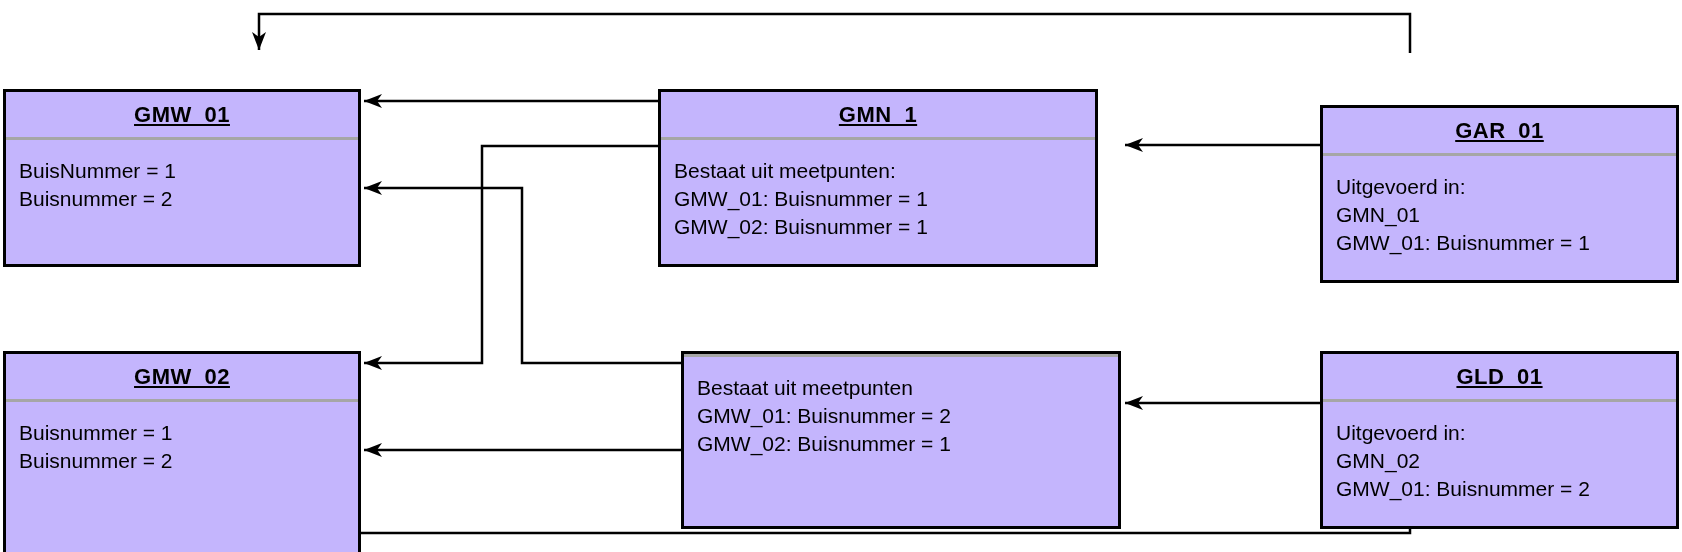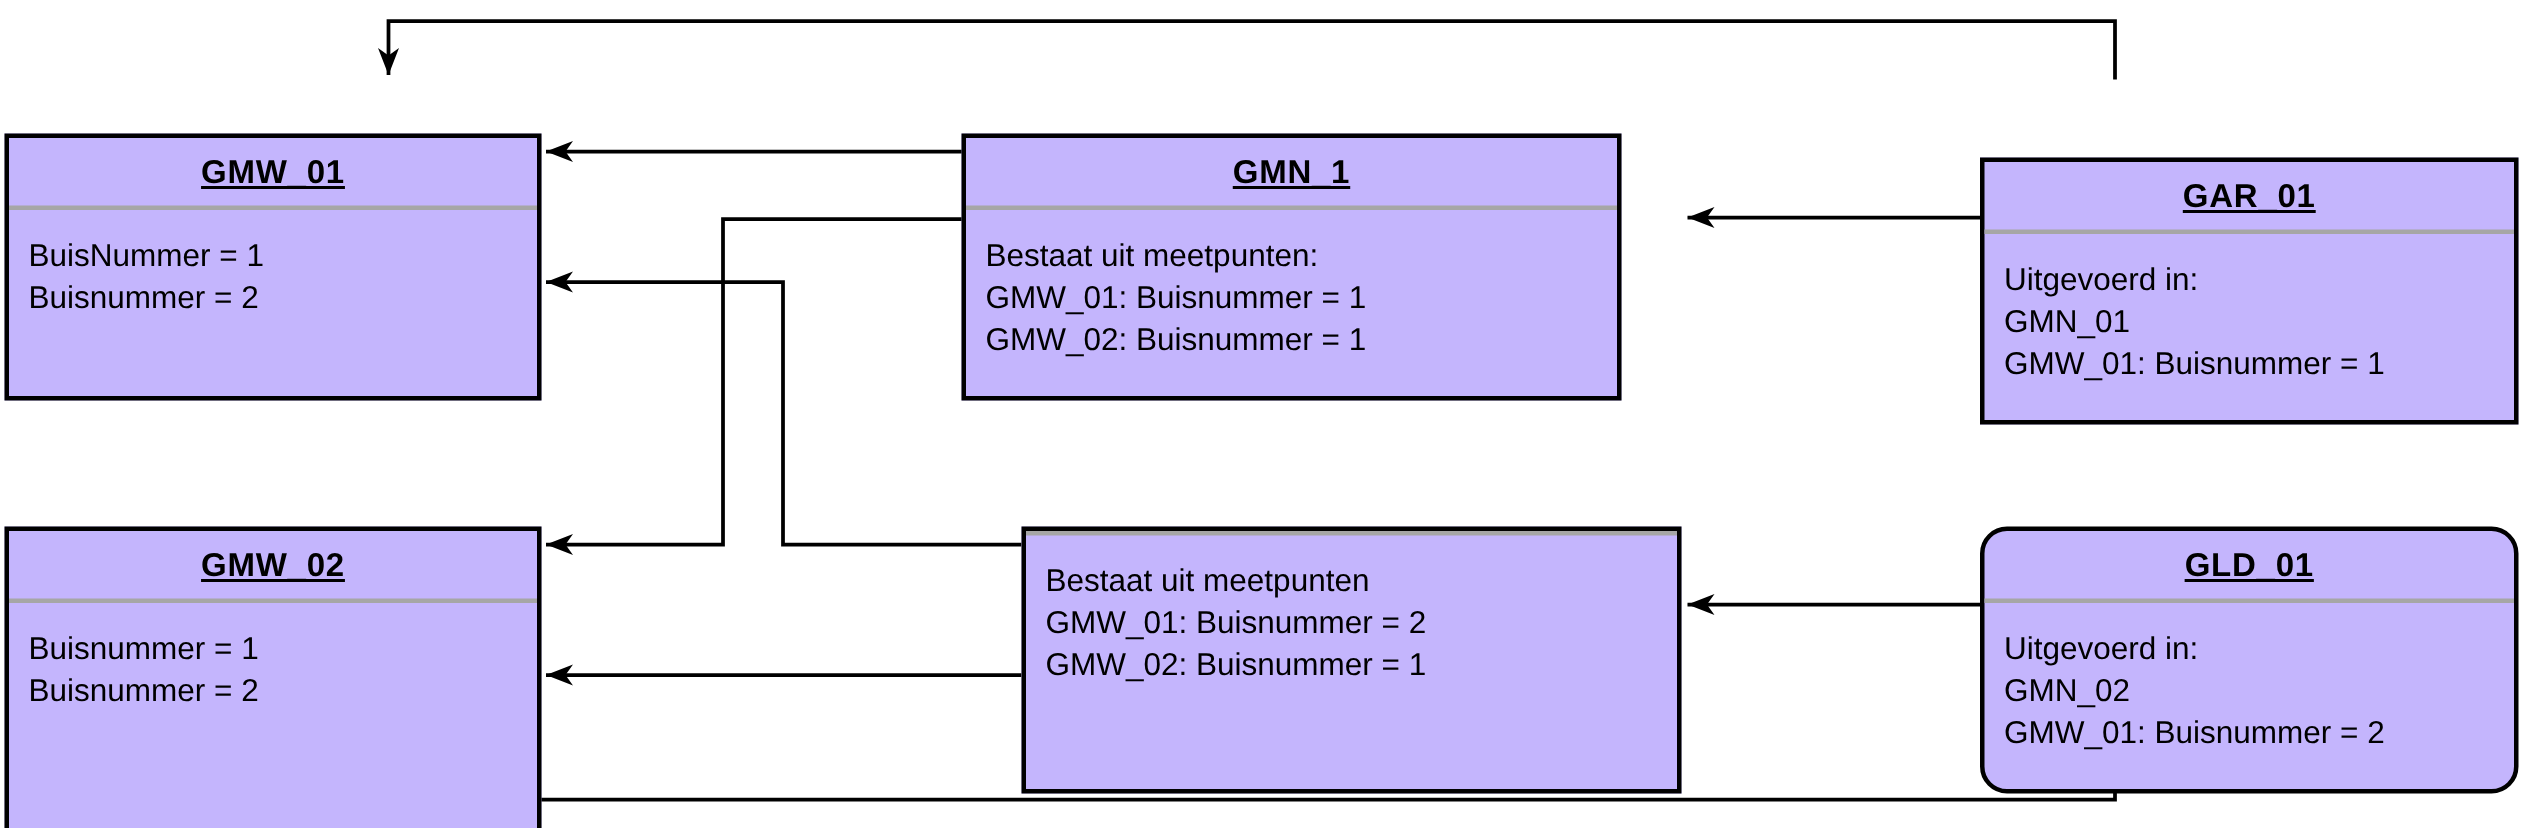--- a/index.html
+++ b/index.html
@@ -48,25 +48,25 @@
   }
   .node-body {
     padding: 17px 13px 0 13px;
     font-size: 21px;
     line-height: 28px;
     color: #000000;
     white-space: nowrap;
   }
   
   .pos-gmw01 { left: 3px;    top: 53px;  width: 358px; height: 178px; }
-  .pos-gmn1  { left: 641px;  top: 53px;  width: 440px; height: 178px; }
+  .pos-gmn1  { left: 658px;  top: 53px;  width: 440px; height: 178px; }
   .pos-gar01 { left: 1320px; top: 69px;  width: 359px; height: 178px; }
   .pos-gmw02 { left: 3px;    top: 315px; width: 358px; height: 216px; }
   .pos-gmn2  { left: 681px;  top: 315px; width: 440px; height: 178px; }
-  .pos-gld01 { left: 1320px; top: 315px; width: 359px; height: 178px; border-radius: 18px; }
+  .pos-gld01 { left: 1320px; top: 315px; width: 359px; height: 178px; }
 
   polyline.wire {
     fill: none;
     stroke: #000000;
     stroke-width: 2.5;
   }
 </style>
 </head>
 <body>
 

